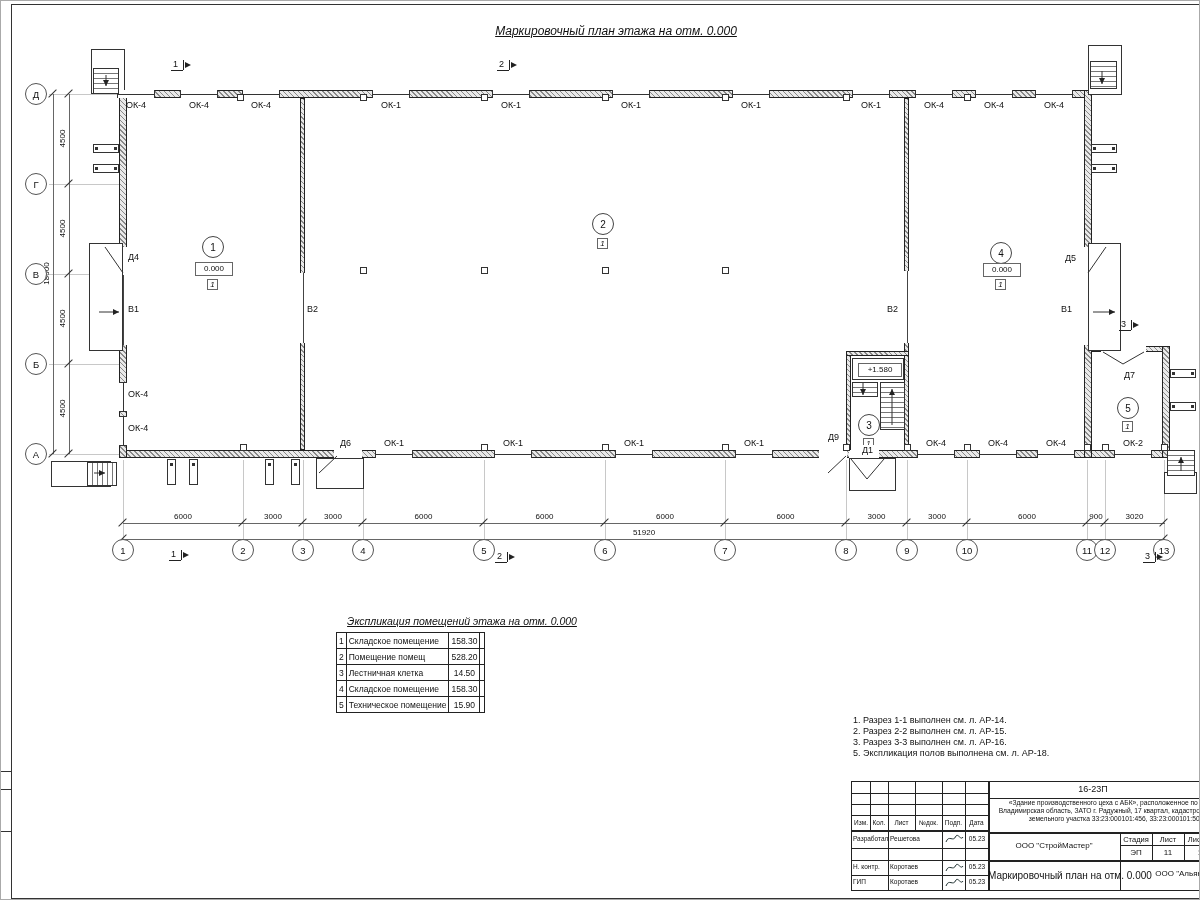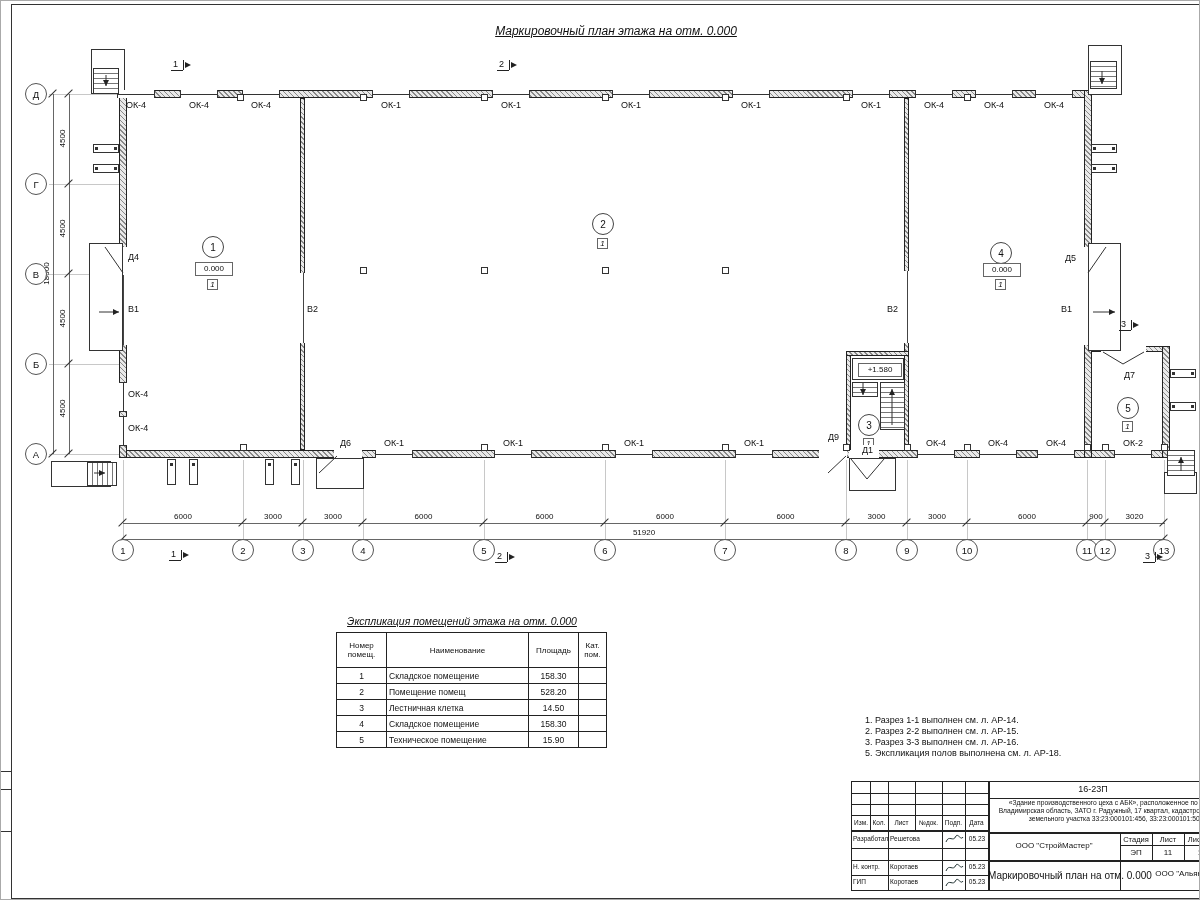--- a/index.html
+++ b/index.html
@@ -49,21 +49,21 @@
   .tbl-title{position:absolute;left:335px;top:614px;width:252px;text-align:center;font-size:10.5px;
              font-style:italic;text-decoration:underline;}
   .extable{position:absolute;left:335px;top:631px;border-collapse:collapse;table-layout:fixed;font-size:8.5px;}
   .extable td{border:1px solid #222;padding:0 2px;overflow:hidden;white-space:nowrap;}
   .extable tr.hdr td{font-size:8px;text-align:center;white-space:normal;line-height:9px;border-bottom:1.5px solid #222;}
   .extable{border:1.5px solid #222;}
   .c-num{text-align:center;}
   .c-area{text-align:center;}
   
   .notes{position:absolute;left:852px;top:714px;width:225px;font-size:9px;line-height:11px;}
-  .notes div{padding-left:13px;text-indent:-13px;margin-left:12px;}
+  .notes div{padding-left:13px;text-indent:-13px;}
   
   .stamp{position:absolute;left:850px;top:780px;width:392px;height:108px;border:1.5px solid #222;z-index:9;background:#fff;}
   .sline{position:absolute;background:#222;}
   .stxt{position:absolute;font-size:7px;text-align:center;overflow:visible;white-space:nowrap;}
   .stxt-s{font-size:6.5px;}
   .vtext{position:absolute;width:60px;text-align:center;font-size:8px;transform:rotate(-90deg);z-index:6;}
   .dimtxt{position:absolute;text-align:center;font-size:8px;z-index:6;}
 </style>
 </head>
 <body>
@@ -355,26 +355,20 @@
       <div class="axis-circle" style="left: 24px; top: 82px;">Д</div>
       <div class="axis-circle" style="left: 24px; top: 172px;">Г</div>
       <div class="axis-circle" style="left: 24px; top: 262px;">В</div>
       <div class="axis-circle" style="left: 24px; top: 352px;">Б</div>
       <div class="axis-circle" style="left: 24px; top: 442px;">А</div>
     </div>
 
   <div class="tbl-title">Экспликация помещений этажа на отм. 0.000</div>
   <table class="extable">
     <tbody>
-        <tr class="hdr">
-      <td style="width:45px;height:34px;">Номер помещ.</td>
-      <td style="width:137px;">Наименование</td>
-      <td style="width:45px;">Площадь</td>
-      <td style="width:23px;">Кат. пом.</td>
-    </tr>
     <tr>
           <td class="c-num" style="height:15px;">1</td>
           <td>Складское помещение</td>
           <td class="c-area">158.30</td>
           <td></td>
         </tr>
     <tr>
           <td class="c-num" style="height:15px;">2</td>
           <td>Помещение помещ</td>
           <td class="c-area">528.20</td>

